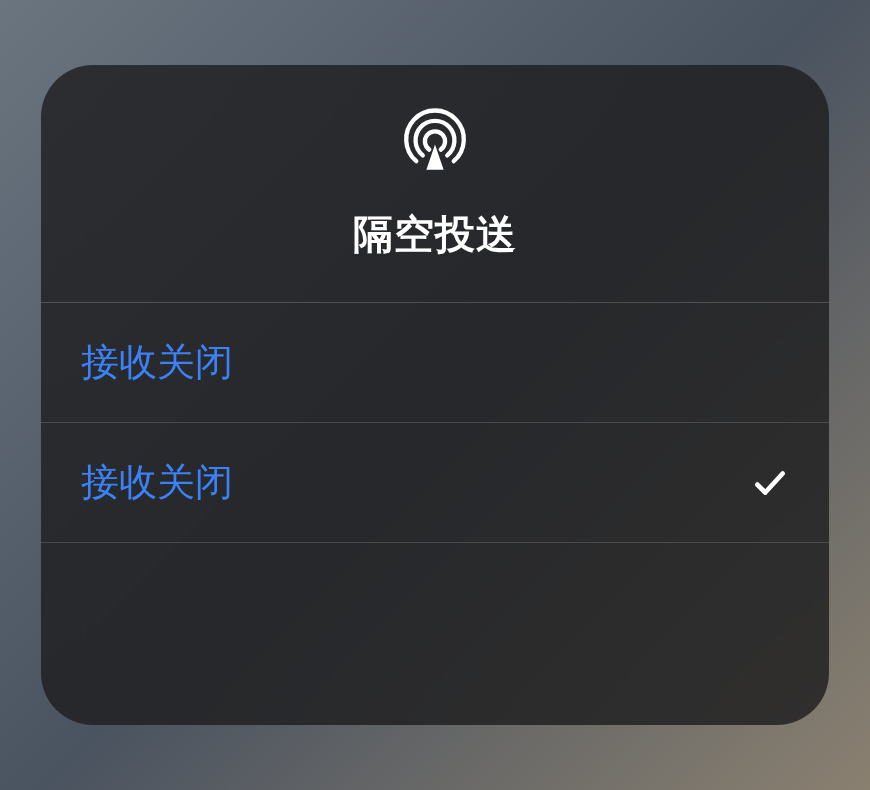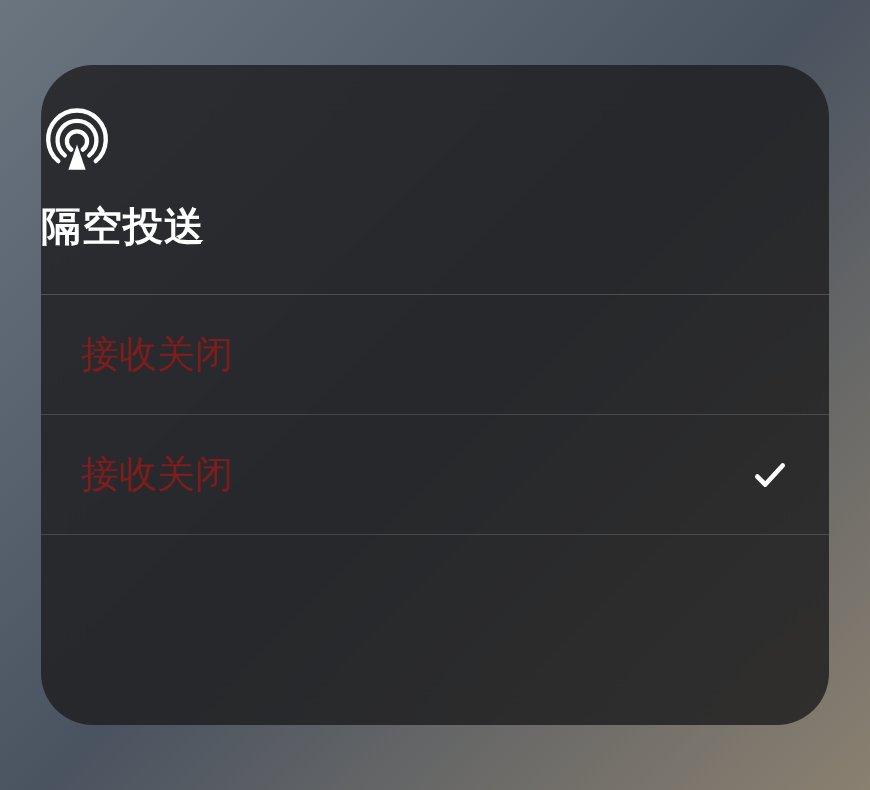--- a/index.html
+++ b/index.html
@@ -26,23 +26,25 @@
       border-radius: 52px;
       overflow: hidden;
       display: flex;
       flex-direction: column;
       backdrop-filter: blur(20px);
     }
 
     .header {
       display: flex;
       flex-direction: column;
+      align-items: center;
       padding-top: 40px;
       padding-bottom: 40px;
       border-bottom: 1px solid rgba(255, 255, 255, 0.18);
+      gap: 8px;
     }
 
     .airdrop-icon {
       width: 72px;
       height: 72px;
       margin-bottom: 22px;
     }
 
     .title {
       color: #ffffff;
@@ -61,21 +63,21 @@
       display: flex;
       align-items: center;
       justify-content: space-between;
       padding: 0 40px;
       height: 120px;
       border-bottom: 1px solid rgba(255, 255, 255, 0.15);
       cursor: pointer;
     }
 
     .option-label {
-      color: #7f1d1d;
+      color: #3b82f6;
       font-size: 38px;
       font-weight: 400;
     }
 
     .check-icon {
       width: 38px;
       height: 38px;
       flex-shrink: 0;
     }
 

